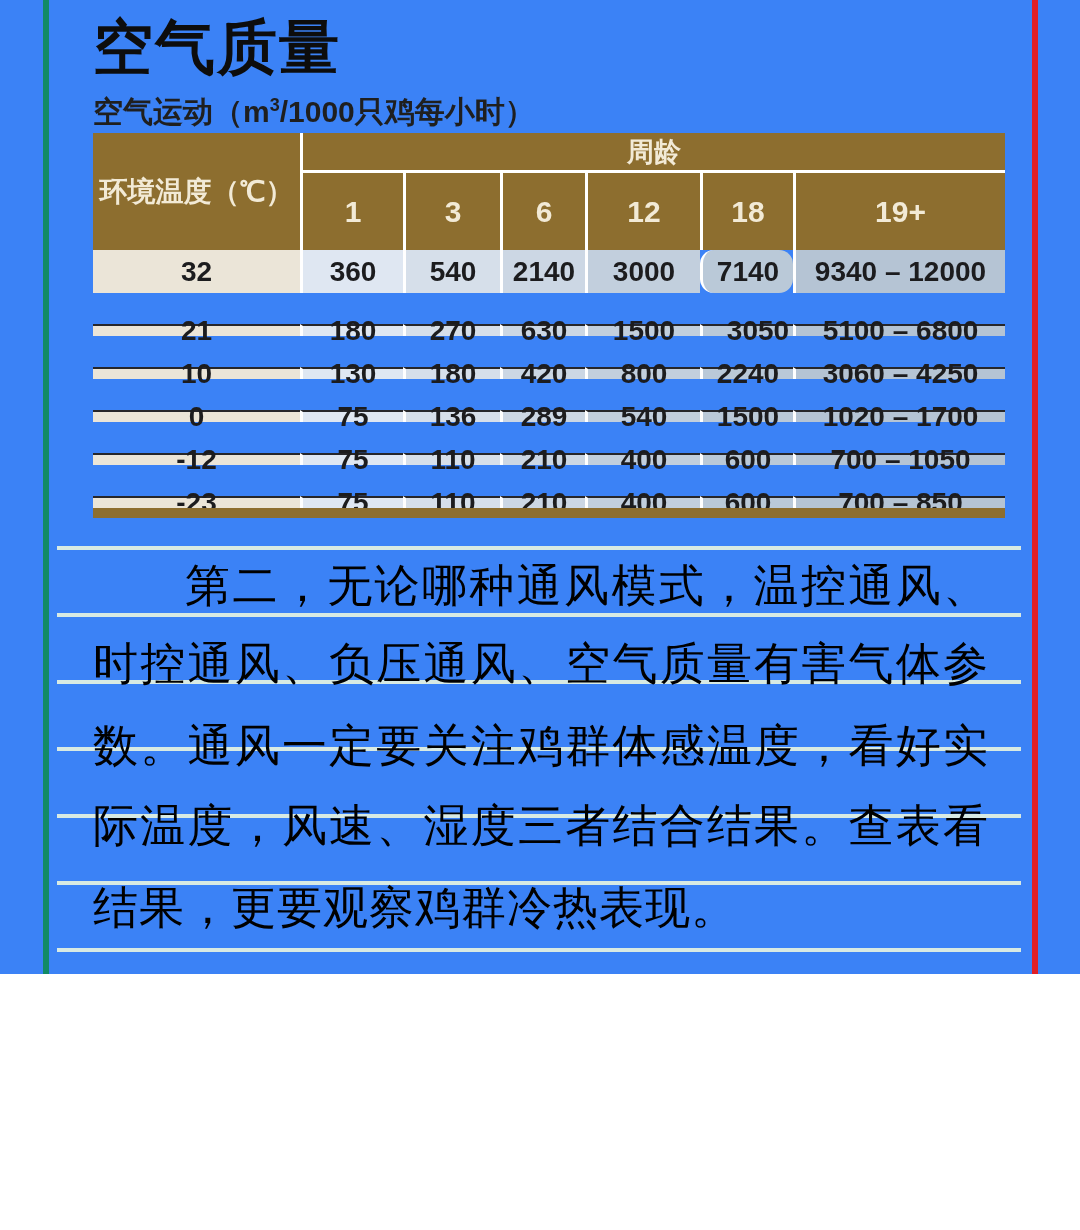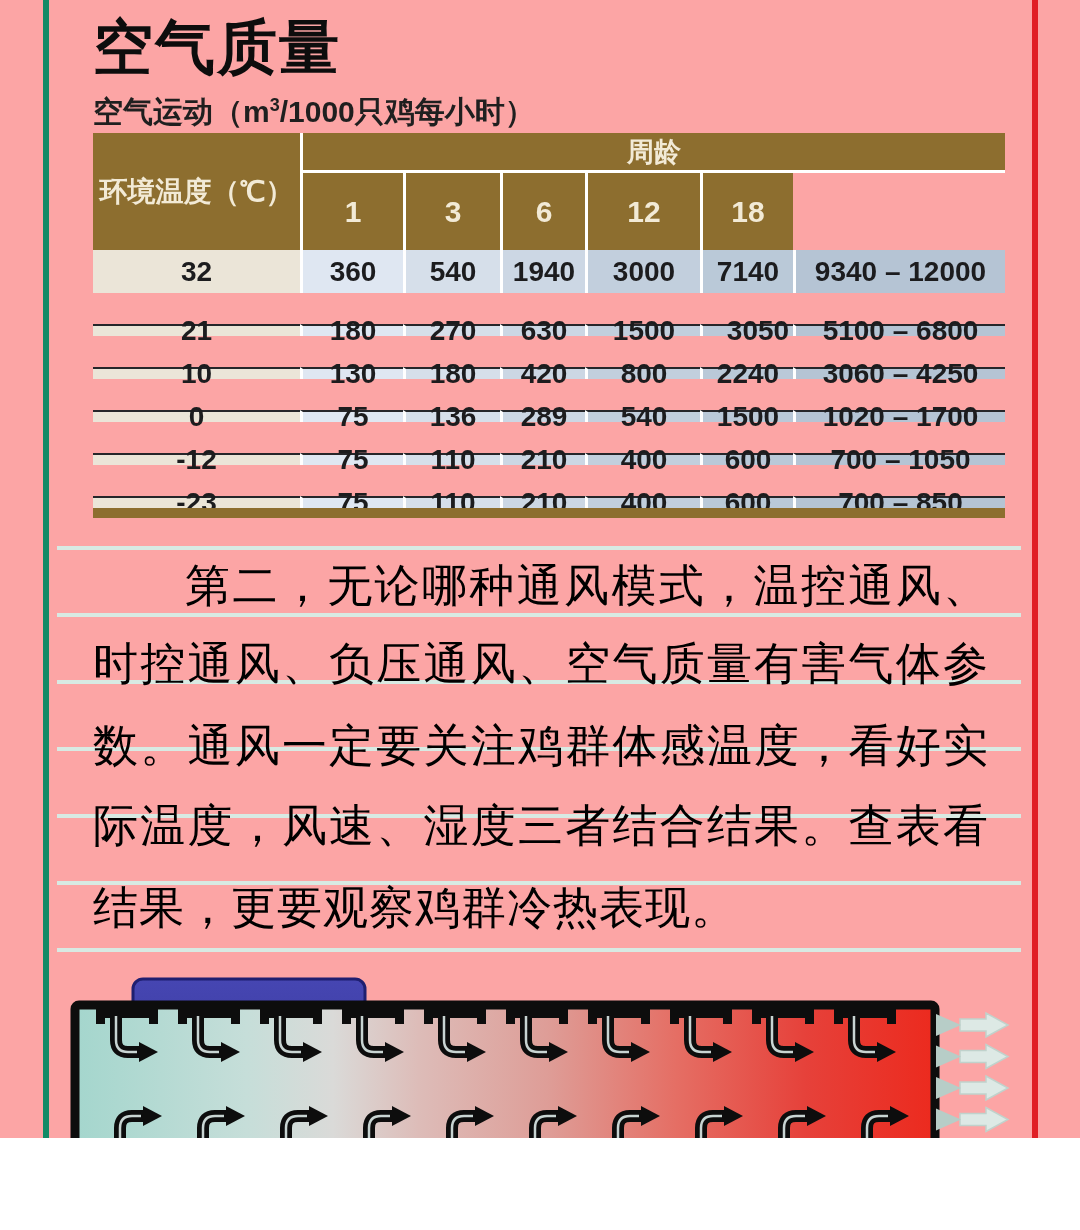--- a/index.html
+++ b/index.html
@@ -1,19 +1,19 @@
 <!DOCTYPE html>
 <html><head>
 <meta charset="utf-8">
 <style>
   * { box-sizing: border-box; margin: 0; padding: 0; }
   html,body { background:#fff; }
   .page {
-    position: relative; width: 1080px; height: 1138px;
-    background: #fca5a5; overflow: hidden;
+    position: relative; width: 1080px; height: 974px;
+    background: #3b82f6; overflow: hidden;
     font-family: "Liberation Sans", sans-serif;
   }
   .stripe { position: absolute; width: 6px; }
 
   .title {
     position: absolute; left: 93px; top: 8px;
     font-size: 60px; font-weight: bold; color: #0d0d0d; letter-spacing: 2px;
   }
   .subtitle {
     position: absolute; left: 93px; top: 92px;
@@ -81,26 +81,27 @@
 
   <div class="table">
     <div class="cell group">周龄</div>
     <div class="cell corner">环境温度（℃）</div>
 
   <div class="cell age" style="grid-area: 2 / 2 / 3 / 3;">1</div>
       <div class="cell age" style="grid-area: 2 / 3 / 3 / 4;">3</div>
       <div class="cell age" style="grid-area: 2 / 4 / 3 / 5;">6</div>
       <div class="cell age" style="grid-area: 2 / 5 / 3 / 6;">12</div>
       <div class="cell age" style="grid-area: 2 / 6 / 3 / 7;">18</div>
+      <div class="cell age" style="grid-area: 2 / 7 / 3 / 8;">19+</div>
       <div class="cell temp" style="grid-area: 3 / 1 / 4 / 2;">32</div>
       <div class="cell val" style="grid-area: 3 / 2 / 4 / 3; background: rgb(223, 231, 242);">360</div>
       <div class="cell val" style="grid-area: 3 / 3 / 4 / 4; background: rgb(214, 223, 234);">540</div>
-      <div class="cell val" style="grid-area: 3 / 4 / 4 / 5; background: rgb(204, 215, 228);">1940</div>
+      <div class="cell val" style="grid-area: 3 / 4 / 4 / 5; background: rgb(204, 215, 228);">2140</div>
       <div class="cell val" style="grid-area: 3 / 5 / 4 / 6; background: rgb(194, 207, 221);">3000</div>
-      <div class="cell val" style="grid-area: 3 / 6 / 4 / 7; background: rgb(186, 201, 216);">7140</div>
+      <div class="cell val" style="grid-area: 3 / 6 / 4 / 7; background: rgb(186, 201, 216); border-radius: 14px;">7140</div>
       <div class="cell val" style="grid-area: 3 / 7 / 4 / 8; background: rgb(181, 196, 212);">9340 – 12000</div>
       <div class="cell temp sep" style="grid-area: 4 / 1 / 5 / 2;">21</div>
       <div class="cell val sep" style="grid-area: 4 / 2 / 5 / 3; background: rgb(223, 231, 242);">180</div>
       <div class="cell val sep" style="grid-area: 4 / 3 / 5 / 4; background: rgb(214, 223, 234);">270</div>
       <div class="cell val sep" style="grid-area: 4 / 4 / 5 / 5; background: rgb(204, 215, 228);">630</div>
       <div class="cell val sep" style="grid-area: 4 / 5 / 5 / 6; background: rgb(194, 207, 221);">1500</div>
       <div class="cell val sep" style="grid-area: 4 / 6 / 5 / 7; background: rgb(186, 201, 216); padding-left: 20px;">3050</div>
       <div class="cell val sep" style="grid-area: 4 / 7 / 5 / 8; background: rgb(181, 196, 212);">5100 – 6800</div>
       <div class="cell temp sep" style="grid-area: 5 / 1 / 6 / 2;">10</div>
       <div class="cell val sep" style="grid-area: 5 / 2 / 6 / 3; background: rgb(223, 231, 242);">130</div>

